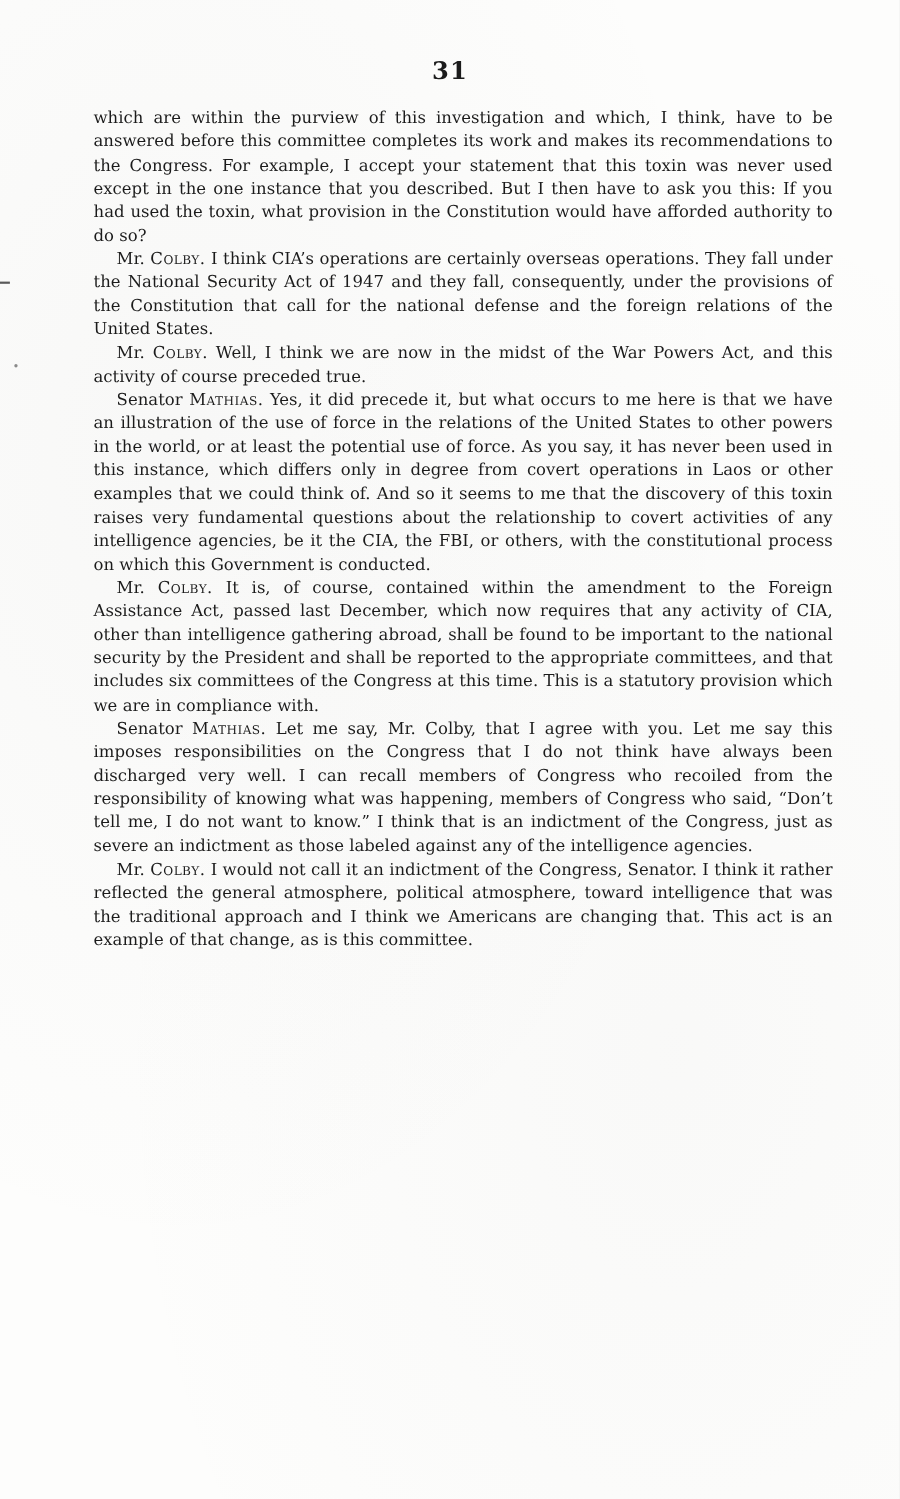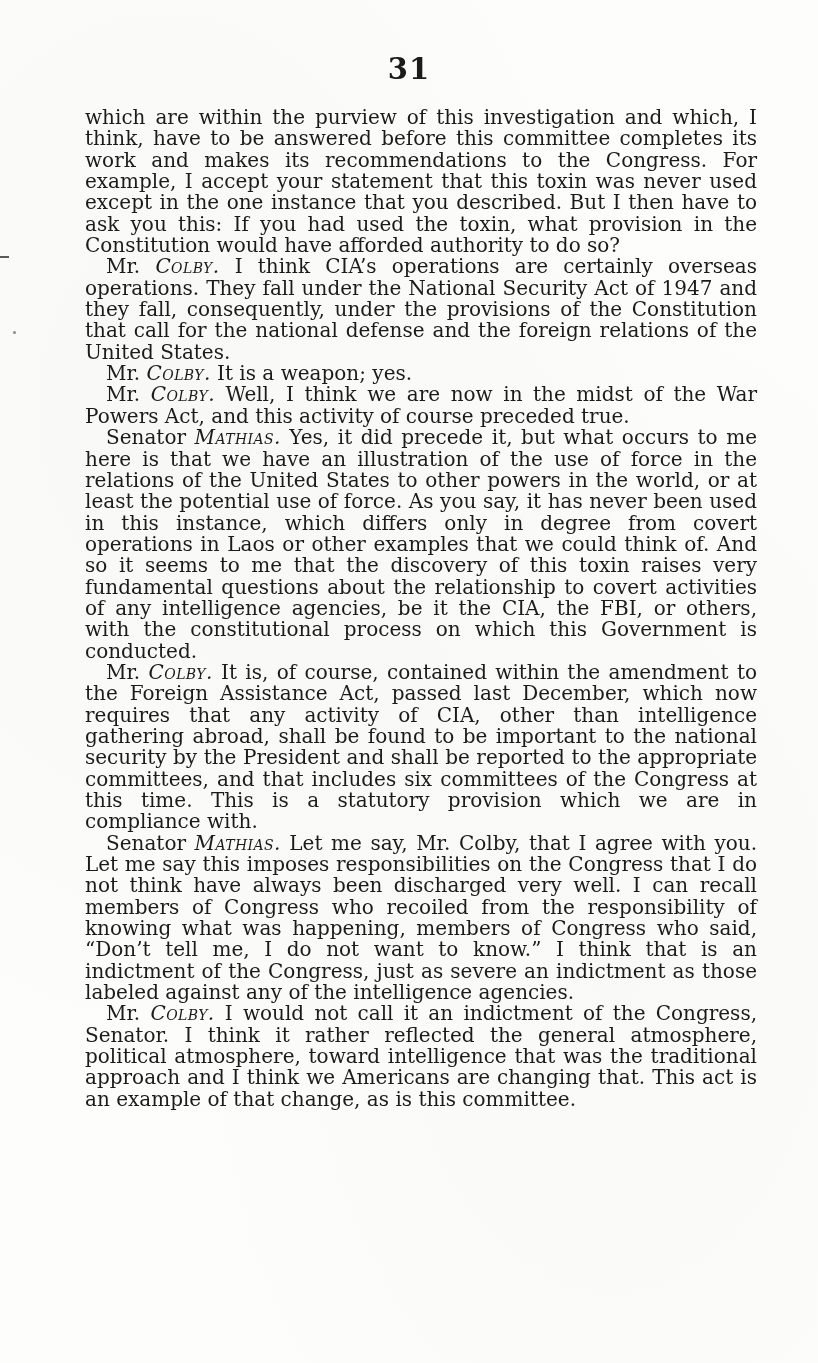--- a/index.html
+++ b/index.html
@@ -19,45 +19,44 @@
     font-family: "DejaVu Serif", "Liberation Serif", serif;
     color: #1b1b1b;
     overflow: hidden;
   }
   .page-number {
     position: absolute;
     top: 52px;
     left: 0;
     right: 0;
     text-align: center;
-    font-size: 29px;
+    font-size: 22px;
     font-weight: bold;
     letter-spacing: 1px;
   }
   .text-block {
     position: absolute;
     left: 85px;
-    top: 107px;
+    top: 97px;
     width: 672px;
-    font-size: 20px;
+    font-size: 15px;
     line-height: 21.35px;
     text-align: justify;
   }
   .para {
     margin: 0;
     padding: 0;
     text-indent: 21px;
   }
   .para.noindent {
     text-indent: 0;
   }
   .speaker-name {
     font-variant: small-caps;
     letter-spacing: 0.4px;
-    font-style: italic;
   }
   .artifact-dash {
     position: absolute;
     left: 0;
     top: 256px;
     width: 9px;
     height: 2px;
     background: #5a5a5a;
   }
   .artifact-dot {
@@ -75,21 +74,20 @@
 
 <div class="page">
   <div class="page-number">31</div>
 
   <div class="text-block">
   <p class="para noindent"> <span class="para-text">which are within the purview of this investigation and which, I think, have to be answered before this committee completes its work and makes its recommendations to the Congress. For example, I accept your statement that this toxin was never used except in the one instance that you described. But I then have to ask you this: If you had used the toxin, what provision in the Constitution would have afforded authority to do so?</span></p>
 
   <p class="para"><span class="speaker"><span class="speaker-prefix">Mr.</span> <span class="speaker-name">Colby.</span></span> <span class="para-text">I think CIA’s operations are certainly overseas operations. They fall under the National Security Act of 1947 and they fall, consequently, under the provisions of the Constitution that call for the national defense and the foreign relations of the United States.</span></p>
 
 
-  <p class="para"><span class="speaker"><span class="speaker-prefix">Mr.</span> <span class="speaker-name">Colby.</span></span> <span class="para-text">It is a weapon; yes.</span></p>
 
 
   <p class="para"><span class="speaker"><span class="speaker-prefix">Mr.</span> <span class="speaker-name">Colby.</span></span> <span class="para-text">Well, I think we are now in the midst of the War Powers Act, and this activity of course preceded true.</span></p>
 
   <p class="para"><span class="speaker"><span class="speaker-prefix">Senator</span> <span class="speaker-name">Mathias.</span></span> <span class="para-text">Yes, it did precede it, but what occurs to me here is that we have an illustration of the use of force in the relations of the United States to other powers in the world, or at least the potential use of force. As you say, it has never been used in this instance, which differs only in degree from covert operations in Laos or other examples that we could think of. And so it seems to me that the discovery of this toxin raises very fundamental questions about the relationship to covert activities of any intelligence agencies, be it the CIA, the FBI, or others, with the constitutional process on which this Government is conducted.</span></p>
 
 
   <p class="para"><span class="speaker"><span class="speaker-prefix">Mr.</span> <span class="speaker-name">Colby.</span></span> <span class="para-text">It is, of course, contained within the amendment to the Foreign Assistance Act, passed last December, which now requires that any activity of CIA, other than intelligence gathering abroad, shall be found to be important to the national security by the President and shall be reported to the appropriate committees, and that includes six committees of the Congress at this time. This is a statutory provision which we are in compliance with.</span></p>
 
   <p class="para"><span class="speaker"><span class="speaker-prefix">Senator</span> <span class="speaker-name">Mathias.</span></span> <span class="para-text">Let me say, Mr. Colby, that I agree with you. Let me say this imposes responsibilities on the Congress that I do not think have always been discharged very well. I can recall members of Congress who recoiled from the responsibility of knowing what was happening, members of Congress who said, “Don’t tell me, I do not want to know.” I think that is an indictment of the Congress, just as severe an indictment as those labeled against any of the intelligence agencies.</span></p>

